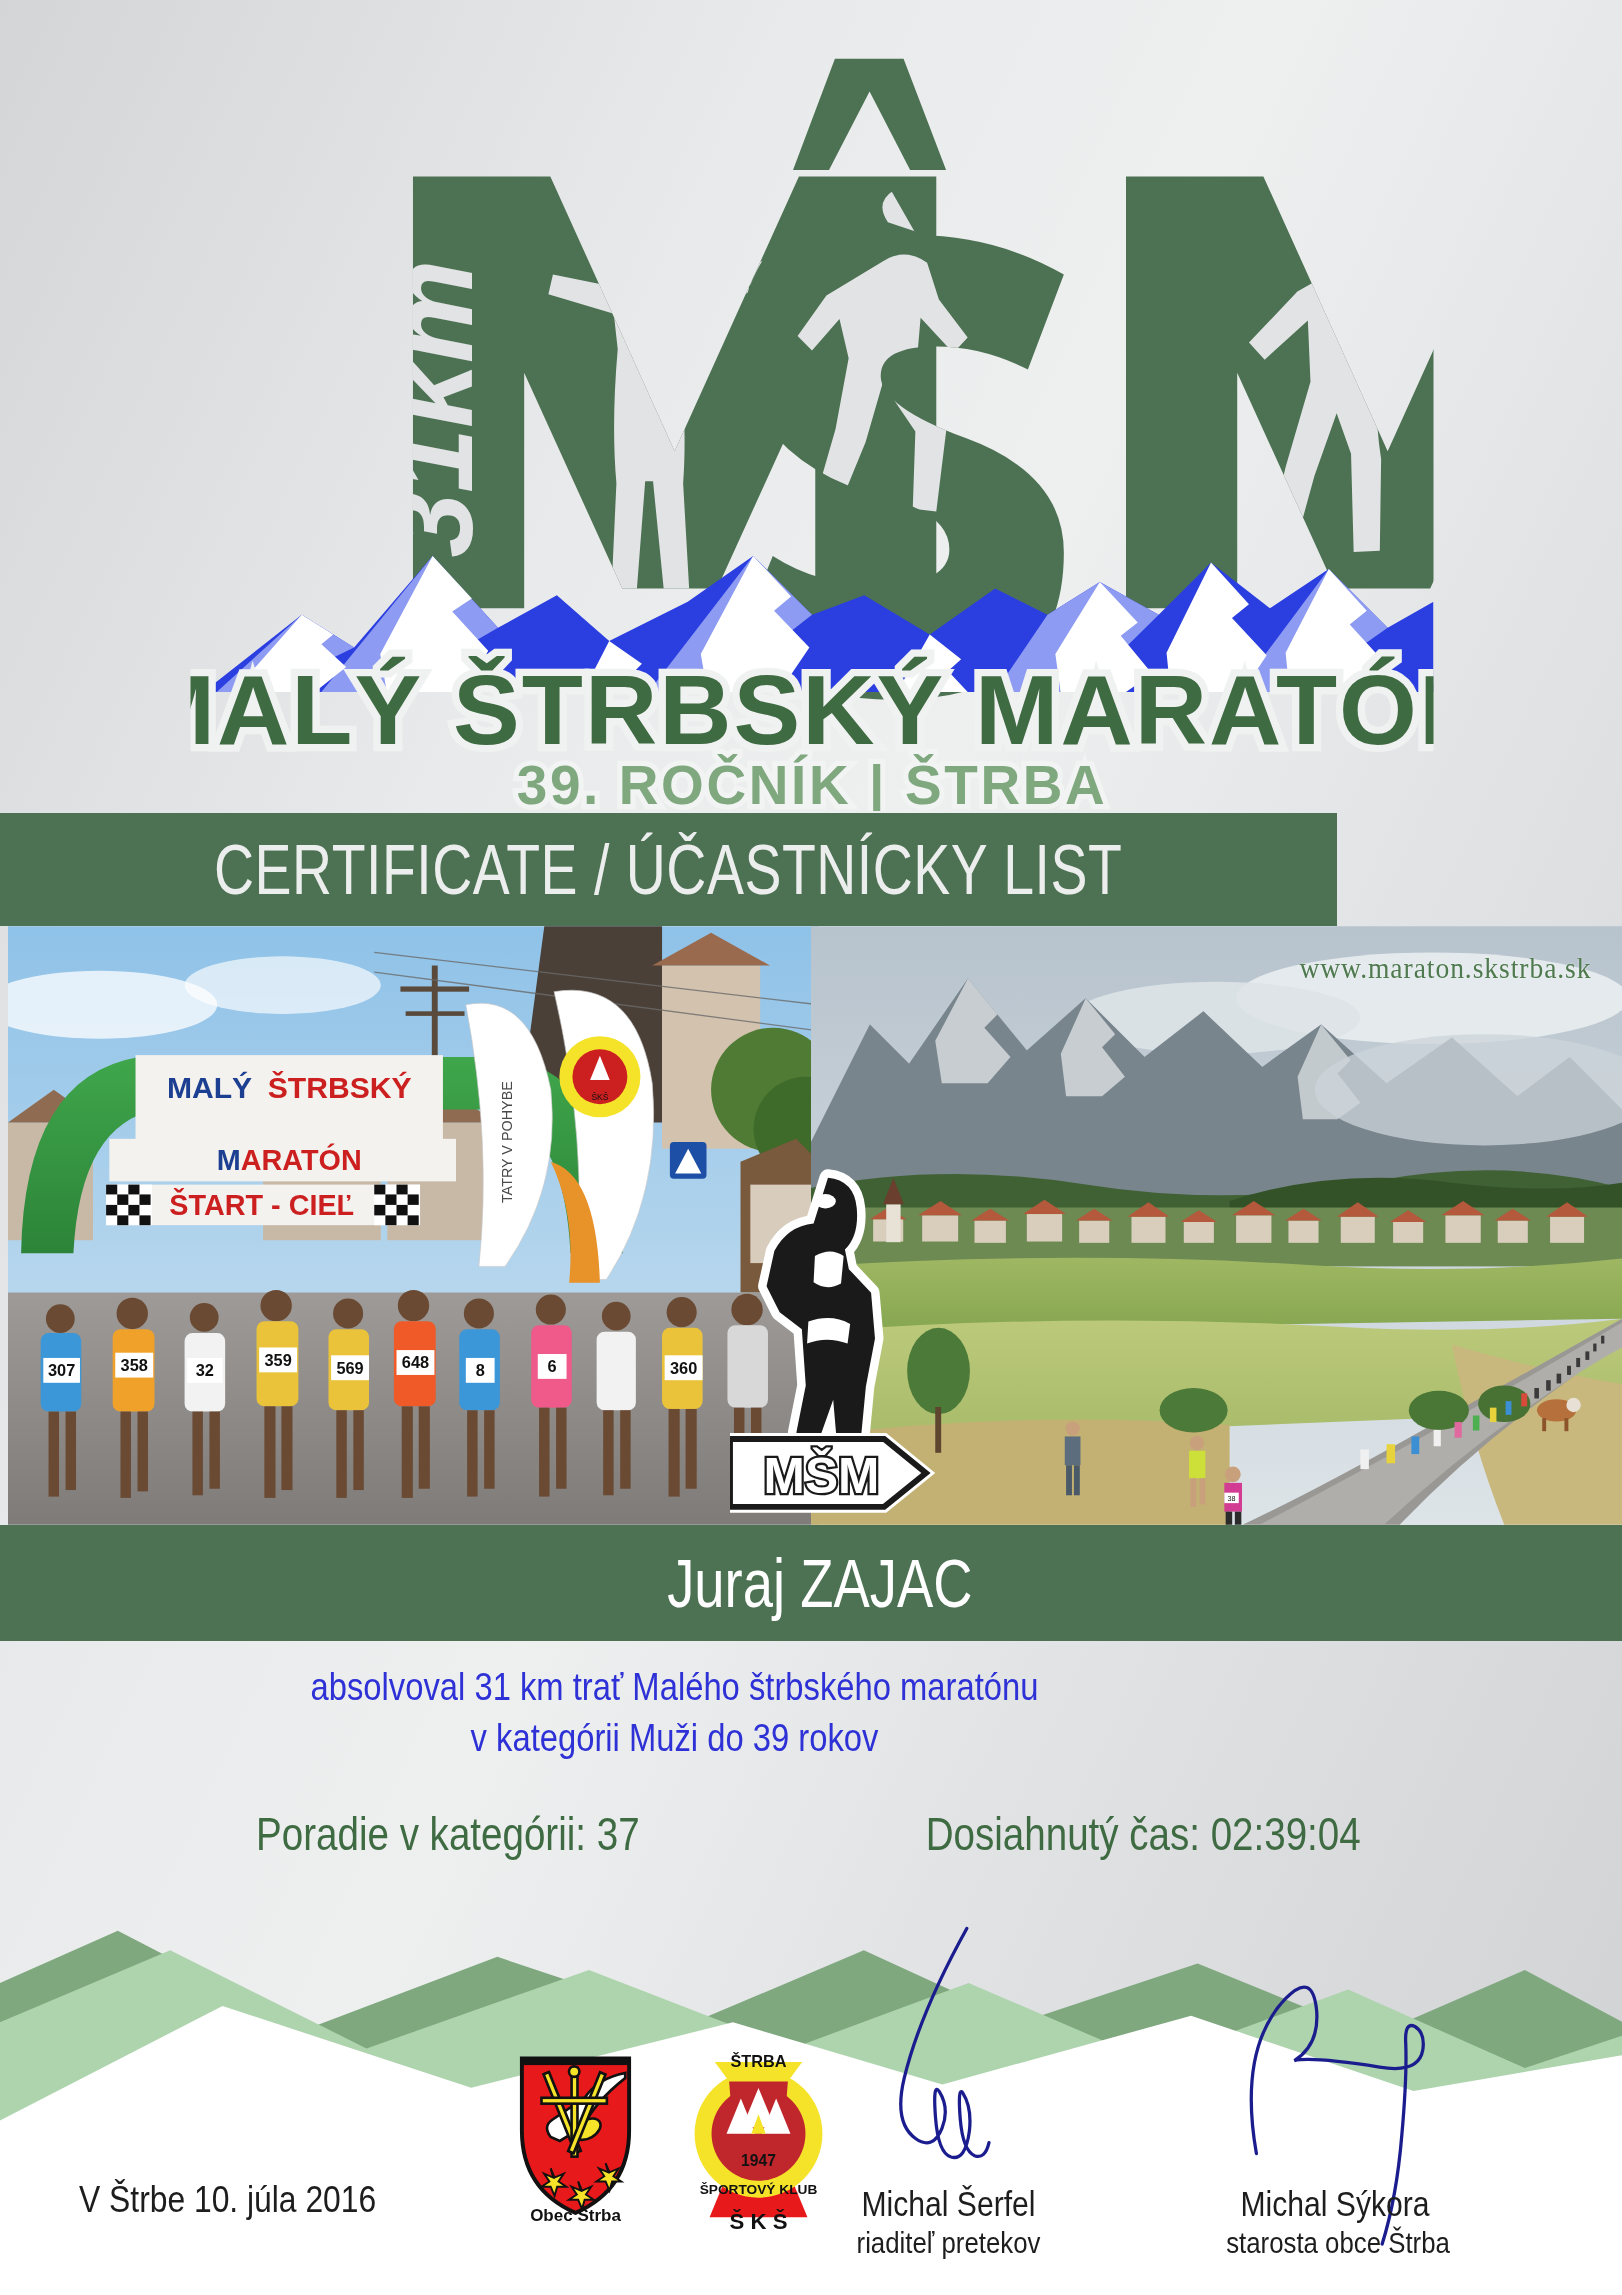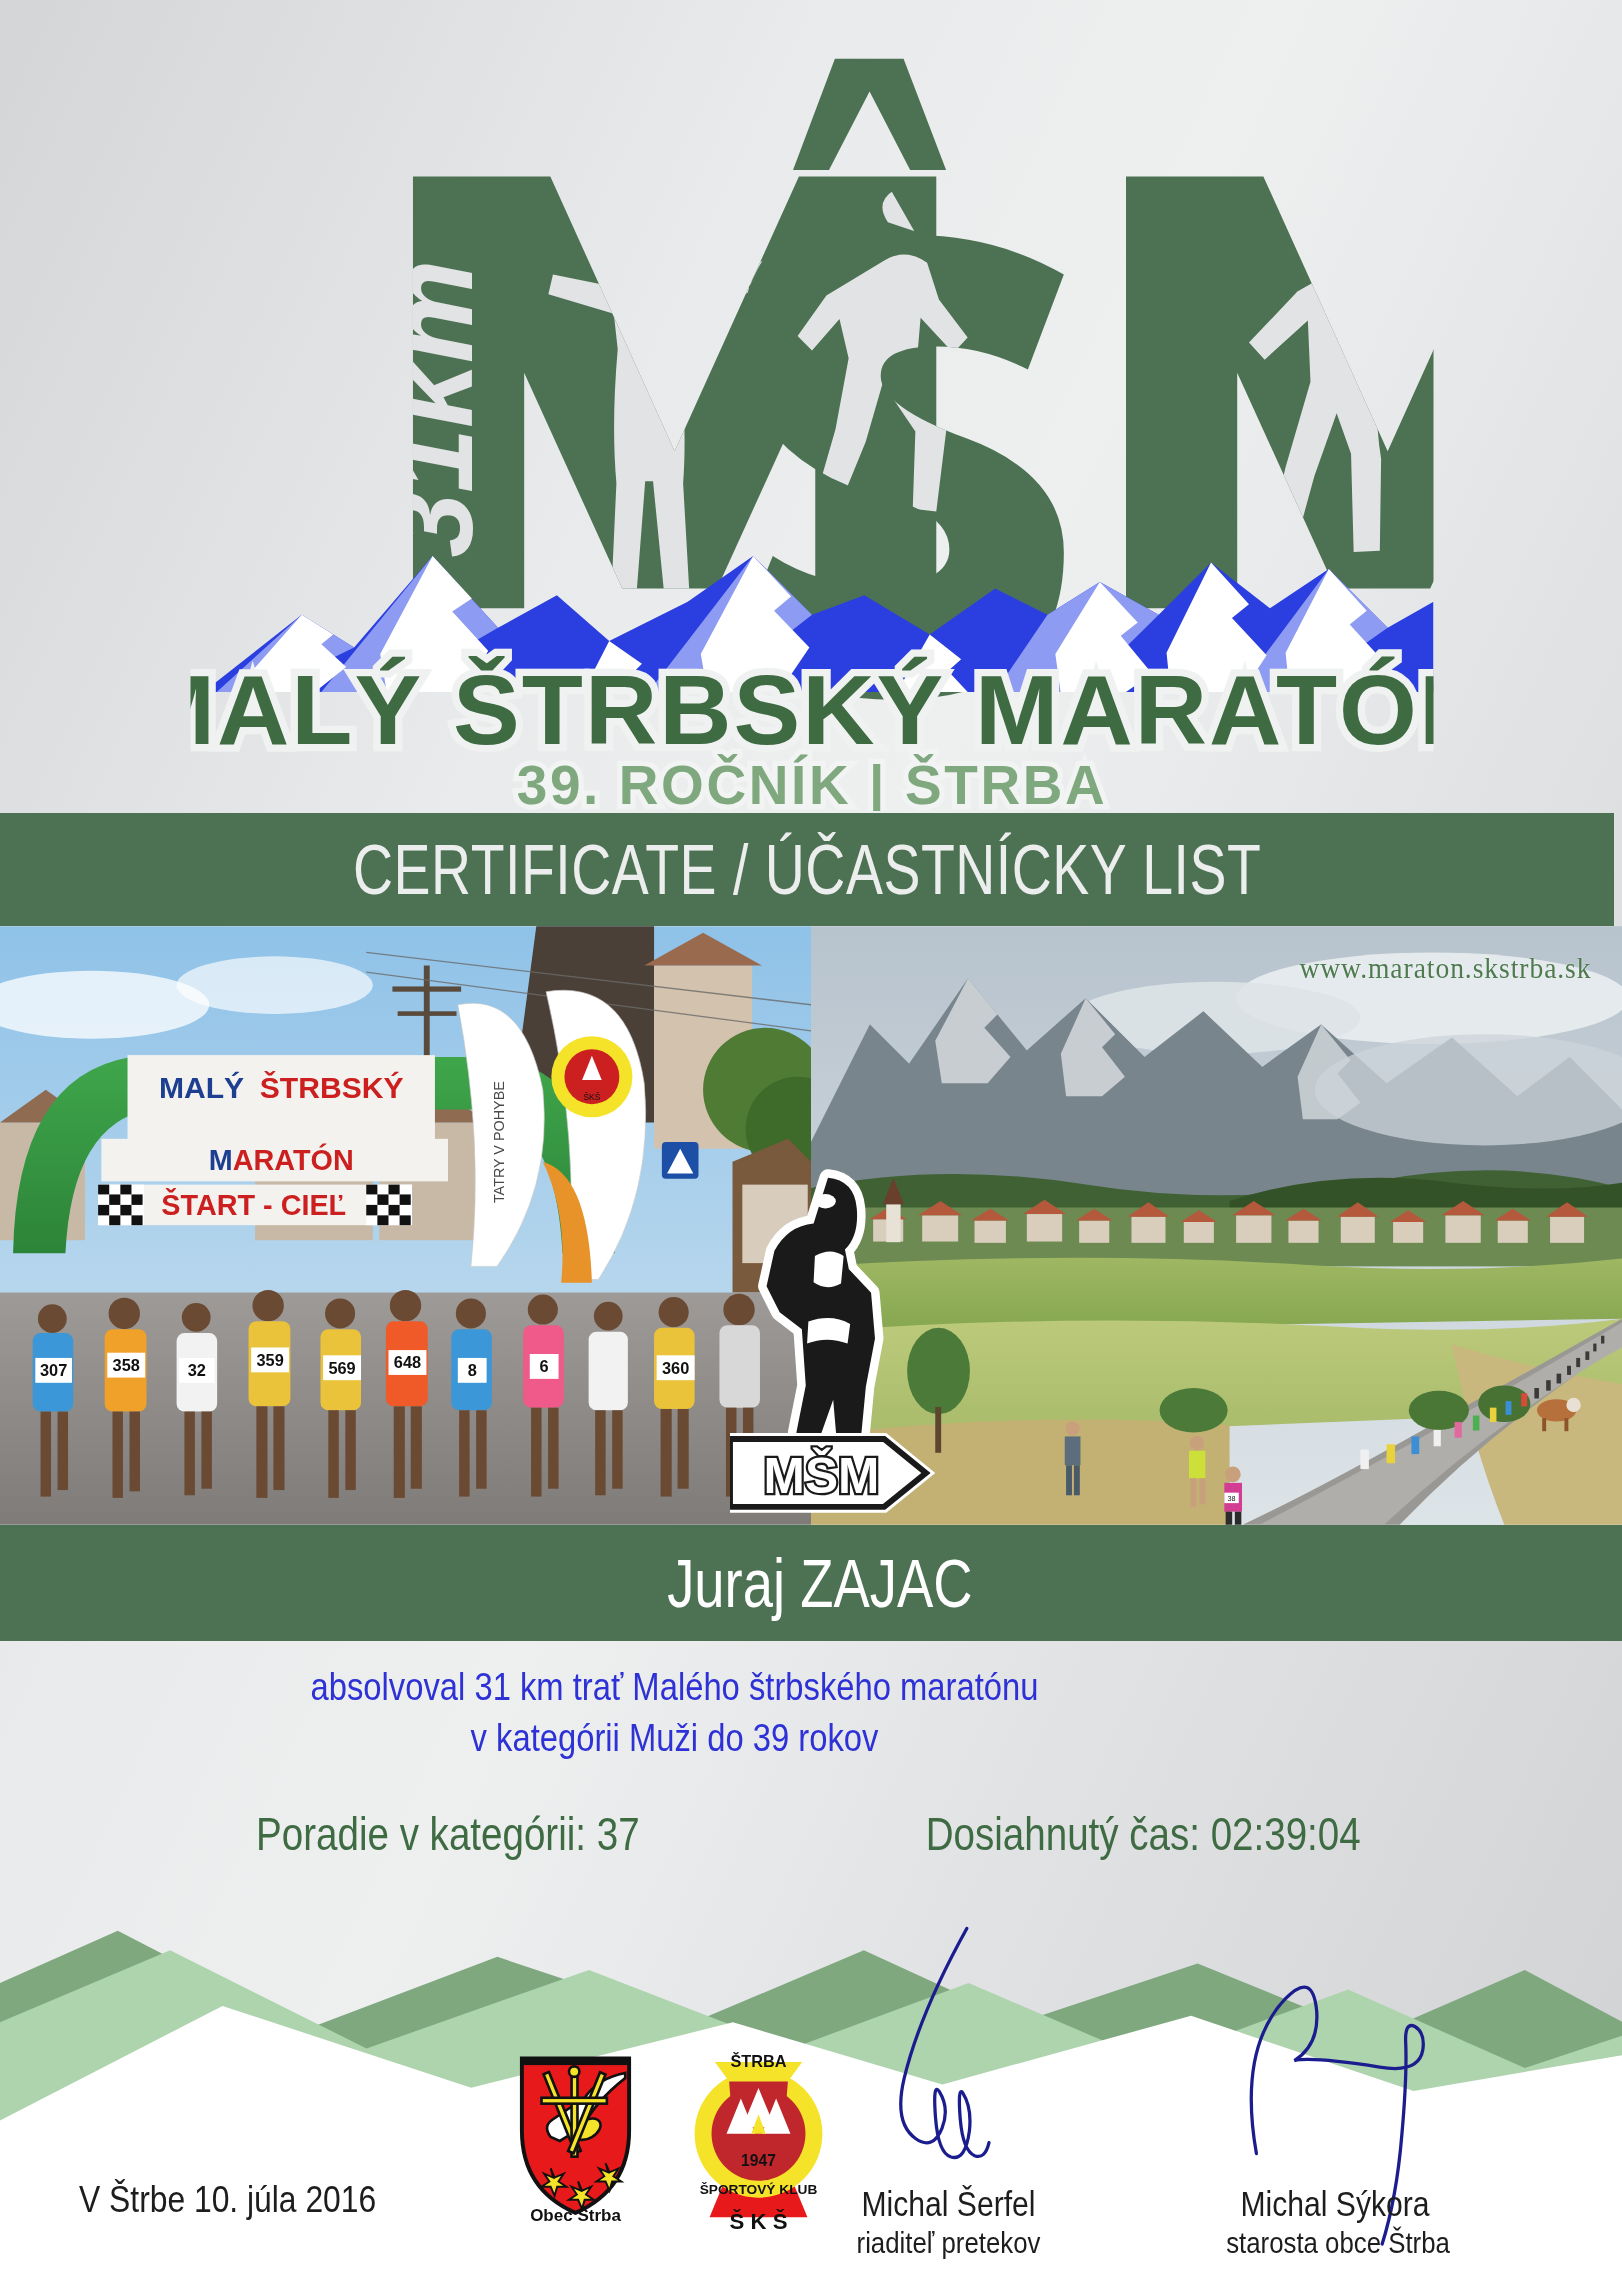--- a/index.html
+++ b/index.html
@@ -14,35 +14,35 @@
     background:linear-gradient(115deg,#d4d5d7 0%,#e9eaeb 30%,#eef0f0 48%,#e2e3e5 68%,#cfd1d3 100%);
   }
 
   
   #logo-area { position:absolute; left:0; top:0; width:1623px; height:813px; }
 
   .logo-svg { position:absolute; left:50%; top:26px; transform:translateX(-50%); }
 
   
   #cert-band {
-    position:absolute; left:0; top:813px; width:1614px; height:113px;
+    position:absolute; left:0; top:813px; width:1337px; height:113px;
     background:#4d7253;
     display:flex; align-items:center; justify-content:center;
   }
   #cert-band .txt {
     color:#eceded; font-size:71px; font-weight:400; letter-spacing:0.7px;
     font-family:"Liberation Sans", sans-serif;
     transform:scaleX(0.78); transform-origin:center;
     white-space:nowrap;
   }
 
   
   #photo-strip { position:absolute; left:0; top:926px; width:1623px; height:599px; overflow:hidden; }
   .photo-half { position:absolute; top:0; height:599px; width:811px; overflow:hidden; }
-  #photo-left { left:0; }
+  #photo-left { left:8px; }
   #photo-right { left:811px; }
 
   
   #site-url {
     position:absolute; right:30px; top:25px;
     color:#4f7a4f; font-size:30px; letter-spacing:1px;
     font-family:"Liberation Serif", serif;
     text-shadow:0 0 2.6px rgba(255,255,255,.55);
     transform:scaleX(0.92); transform-origin:right center;
     white-space:nowrap;

